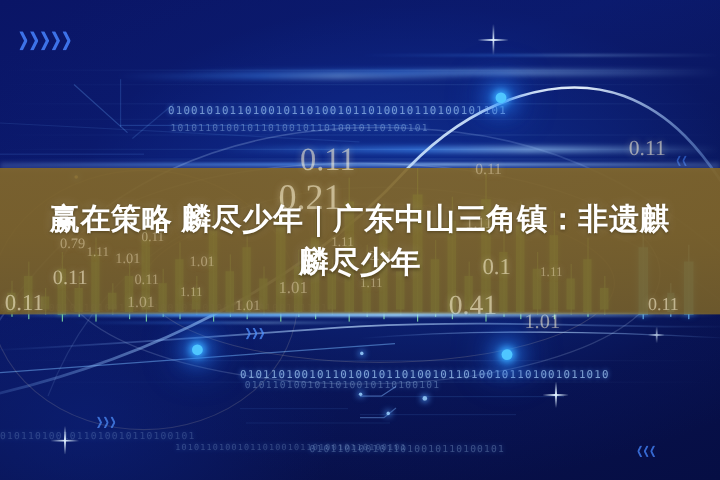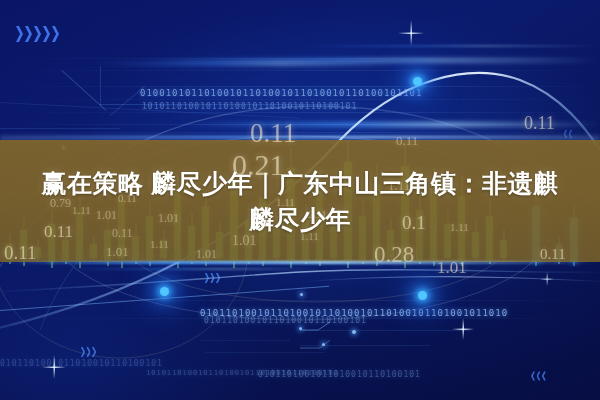--- a/index.html
+++ b/index.html
@@ -410,21 +410,21 @@
   <div id="bandglow"></div>
   <div id="band"></div>
 
   <div id="numbers" style="position:absolute;left:0;top:0;width:600px;height:400px;z-index:30;">
       <div class="num" style="left: 250px; top: 118px; font-size: 27px;">0.11</div>
       <div class="num" style="left: 232px; top: 148px; font-size: 30px;">0.21</div>
       <div class="num" style="left: 524px; top: 113px; font-size: 18px;">0.11</div>
       <div class="num sm" style="left: 396px; top: 133px; font-size: 13px;">0.11</div>
       <div class="num sm" style="left: 388px; top: 178px; font-size: 13px;">1.11</div>
       <div class="num" style="left: 402px; top: 212px; font-size: 19px;">0.1</div>
-      <div class="num" style="left: 374px; top: 242px; font-size: 23px;">0.28</div>
+      <div class="num" style="left: 374px; top: 242px; font-size: 23px;">0.41</div>
       <div class="num" style="left: 437px; top: 258px; font-size: 17px;">1.01</div>
       <div class="num sm" style="left: 450px; top: 221px; font-size: 11px;">1.11</div>
       <div class="num" style="left: 540px; top: 246px; font-size: 15px;">0.11</div>
       <div class="num" style="left: 44px; top: 222px; font-size: 17px;">0.11</div>
       <div class="num" style="left: 4px; top: 242px; font-size: 19px;">0.11</div>
       <div class="num sm" style="left: 96px; top: 208px; font-size: 12px;">1.01</div>
       <div class="num sm" style="left: 158px; top: 211px; font-size: 12px;">1.01</div>
       <div class="num sm" style="left: 196px; top: 247px; font-size: 12px;">1.01</div>
       <div class="num sm" style="left: 106px; top: 244px; font-size: 13px;">1.01</div>
       <div class="num sm" style="left: 232px; top: 233px; font-size: 14px;">1.01</div>

